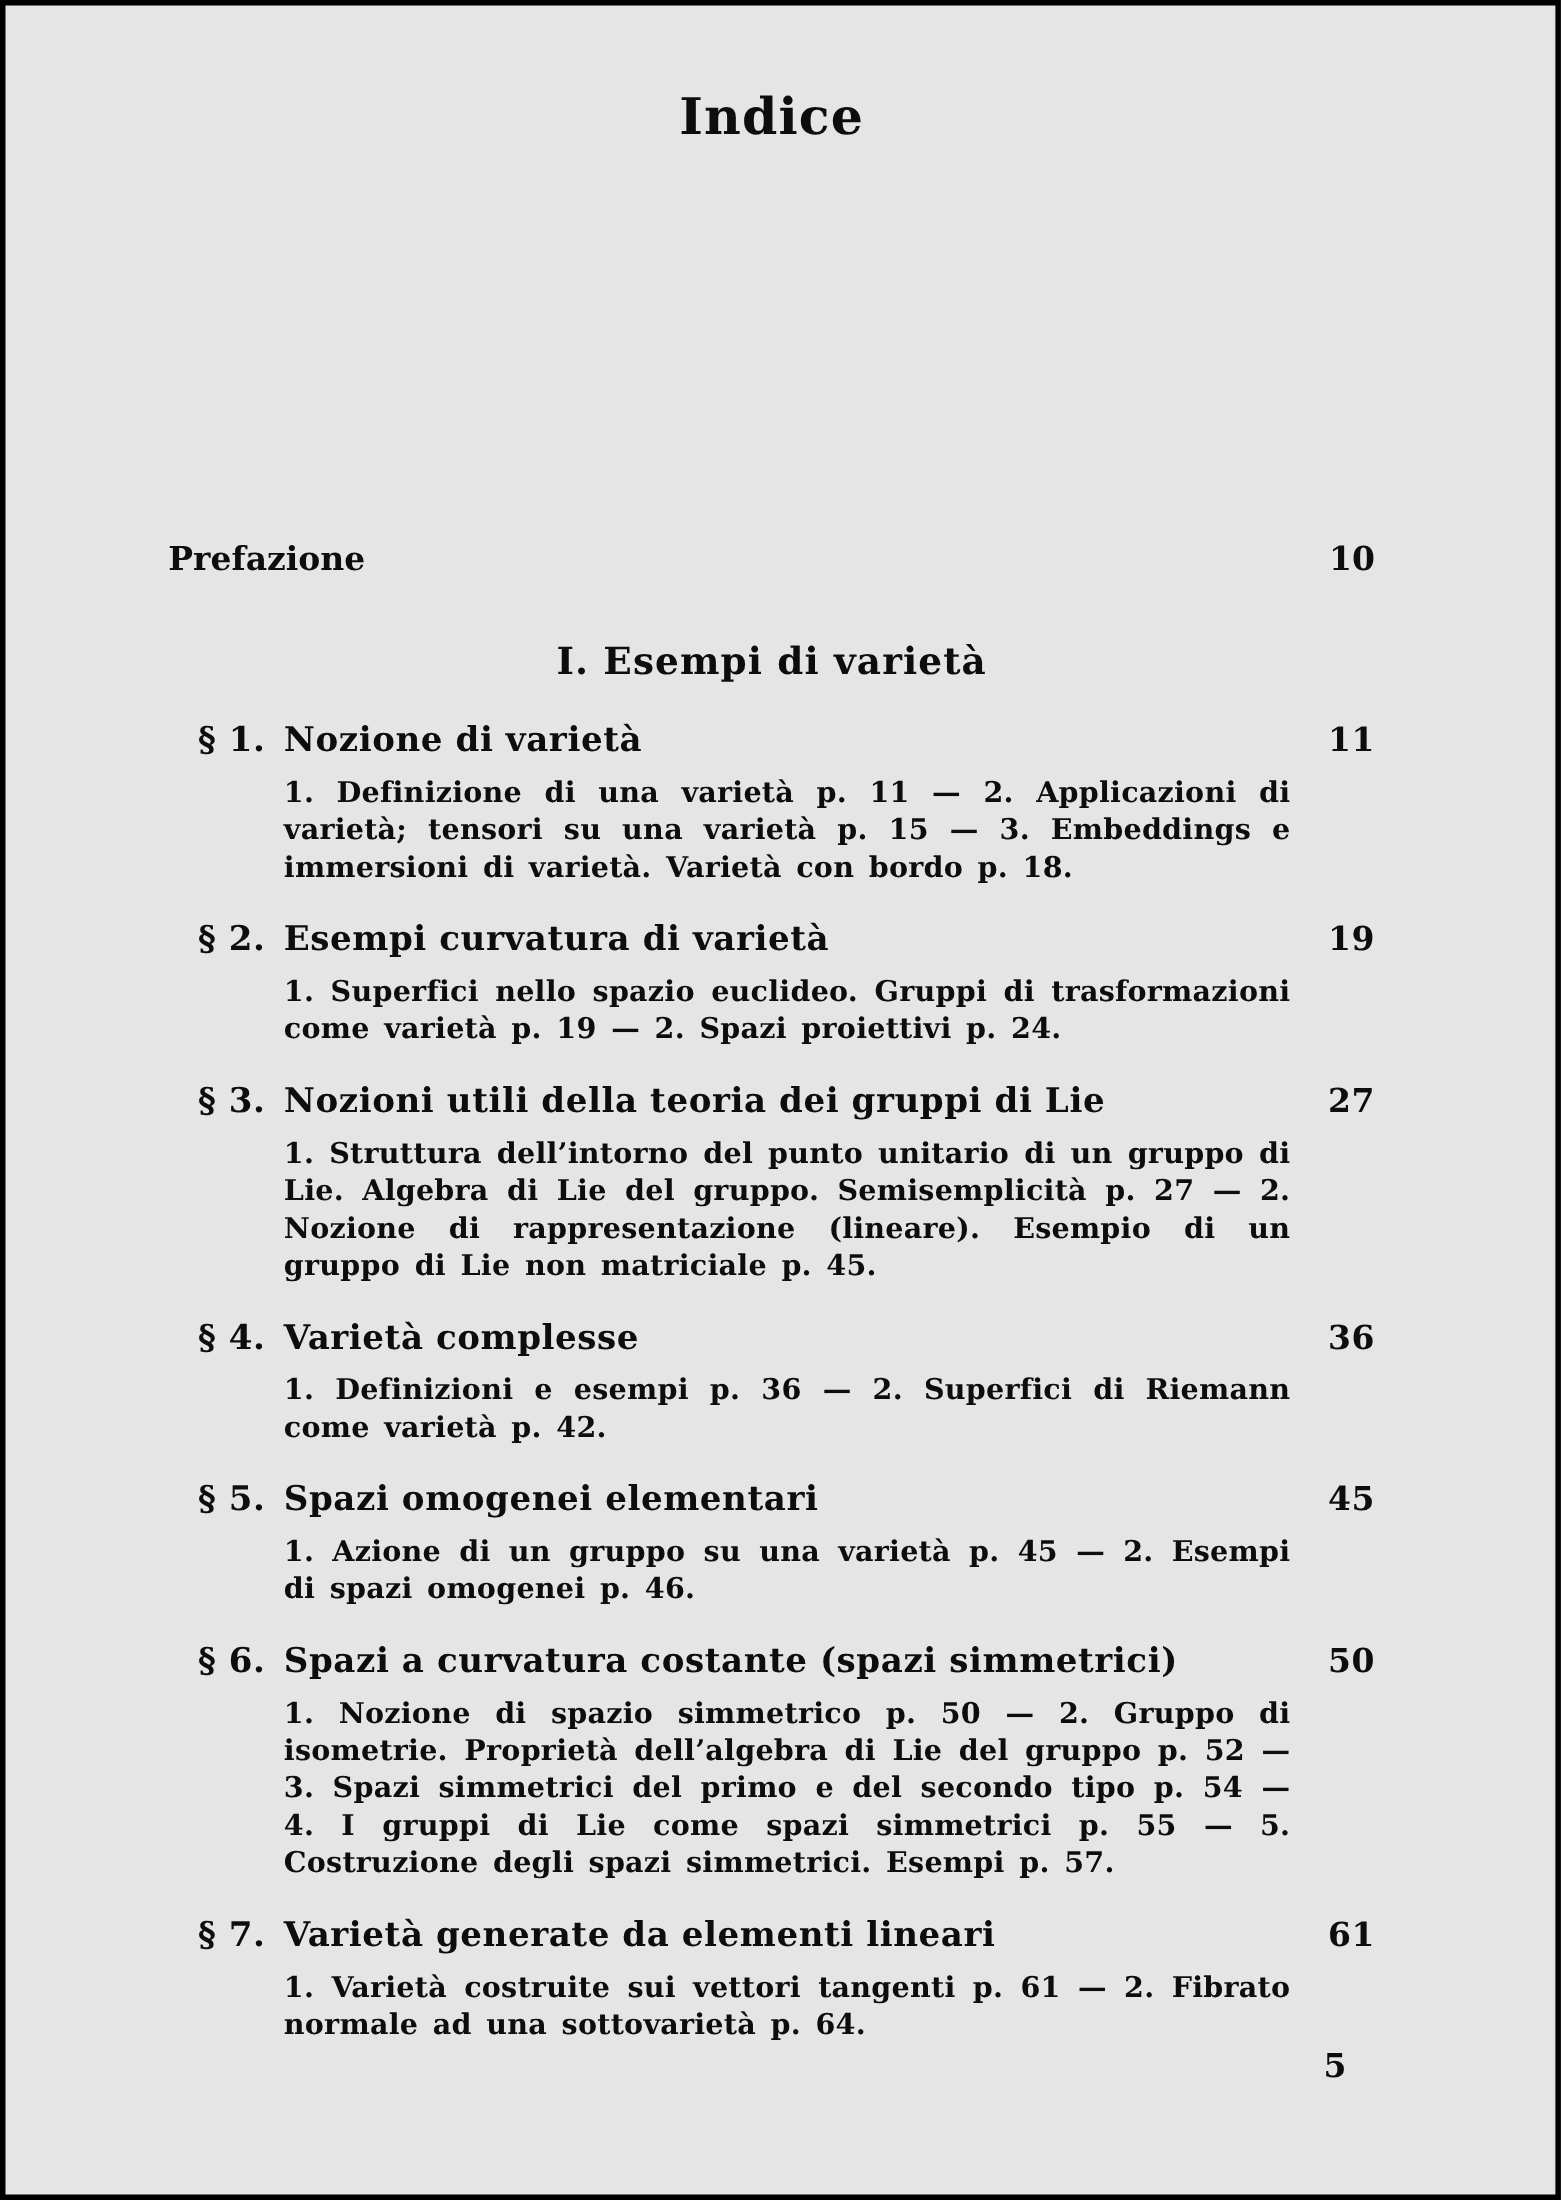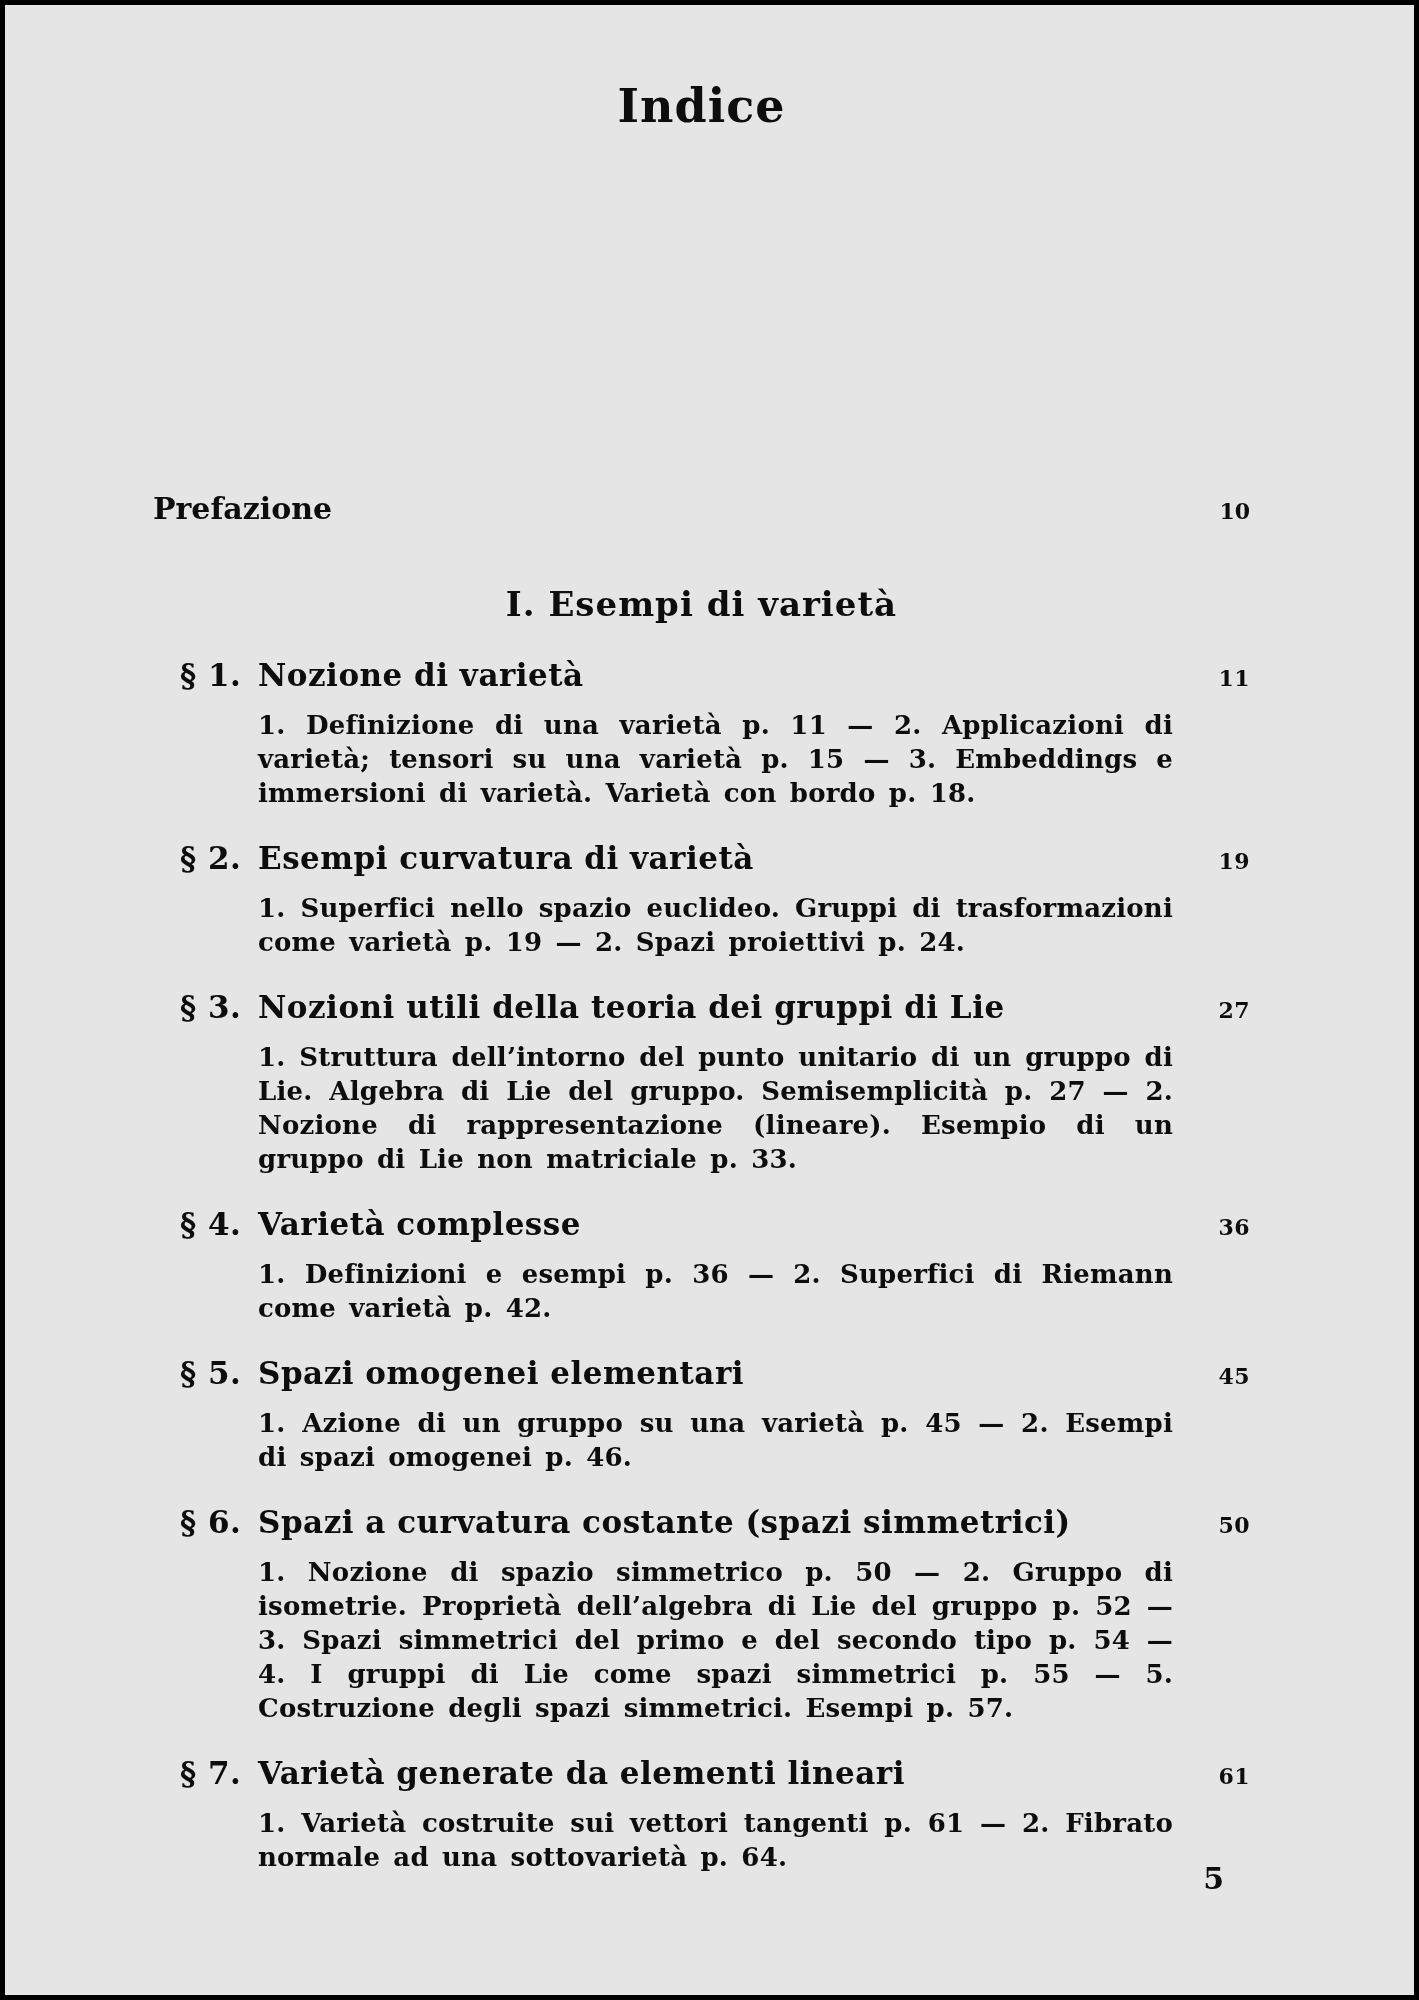--- a/index.html
+++ b/index.html
@@ -43,21 +43,21 @@
   .pref-row .pnum { margin-left: auto; }
   .chapter-title {
     margin: 54px 0 0 0;
     text-align: center;
     font-size: 34px;
     font-weight: 700;
     letter-spacing: 1px;
     line-height: 1.25;
   }
   .pnum {
-    font-size: 22px;
+    font-size: 30px;
     font-weight: 700;
     white-space: nowrap;
   }
   #sections { margin: 0; }
   .section { margin-top: 27px; }
   .section:first-child { margin-top: 29px; }
   .sec-head {
     display: flex;
     align-items: baseline;
     margin-left: 27px;
@@ -121,21 +121,21 @@
     </div>
     <p class="sec-detail">1. Superfici nello spazio euclideo. Gruppi di trasformazioni come varietà p. 19 — 2. Spazi proiettivi p. 24.</p>
   </div>
 
   <div class="section">
     <div class="sec-head">
       <span class="sec-marker">§ 3.</span>
       <span class="sec-title">Nozioni utili della teoria dei gruppi di Lie</span>
       <span class="pnum">27</span>
     </div>
-    <p class="sec-detail">1. Struttura dell’intorno del punto unitario di un gruppo di Lie. Algebra di Lie del gruppo. Semisemplicità p. 27 — 2. Nozione di rappresentazione (lineare). Esempio di un gruppo di Lie non matriciale p. 33.</p>
+    <p class="sec-detail">1. Struttura dell’intorno del punto unitario di un gruppo di Lie. Algebra di Lie del gruppo. Semisemplicità p. 27 — 2. Nozione di rappresentazione (lineare). Esempio di un gruppo di Lie non matriciale p. 45.</p>
   </div>
 
   <div class="section">
     <div class="sec-head">
       <span class="sec-marker">§ 4.</span>
       <span class="sec-title">Varietà complesse</span>
       <span class="pnum">36</span>
     </div>
     <p class="sec-detail">1. Definizioni e esempi p. 36 — 2. Superfici di Riemann come varietà p. 42.</p>
   </div>

